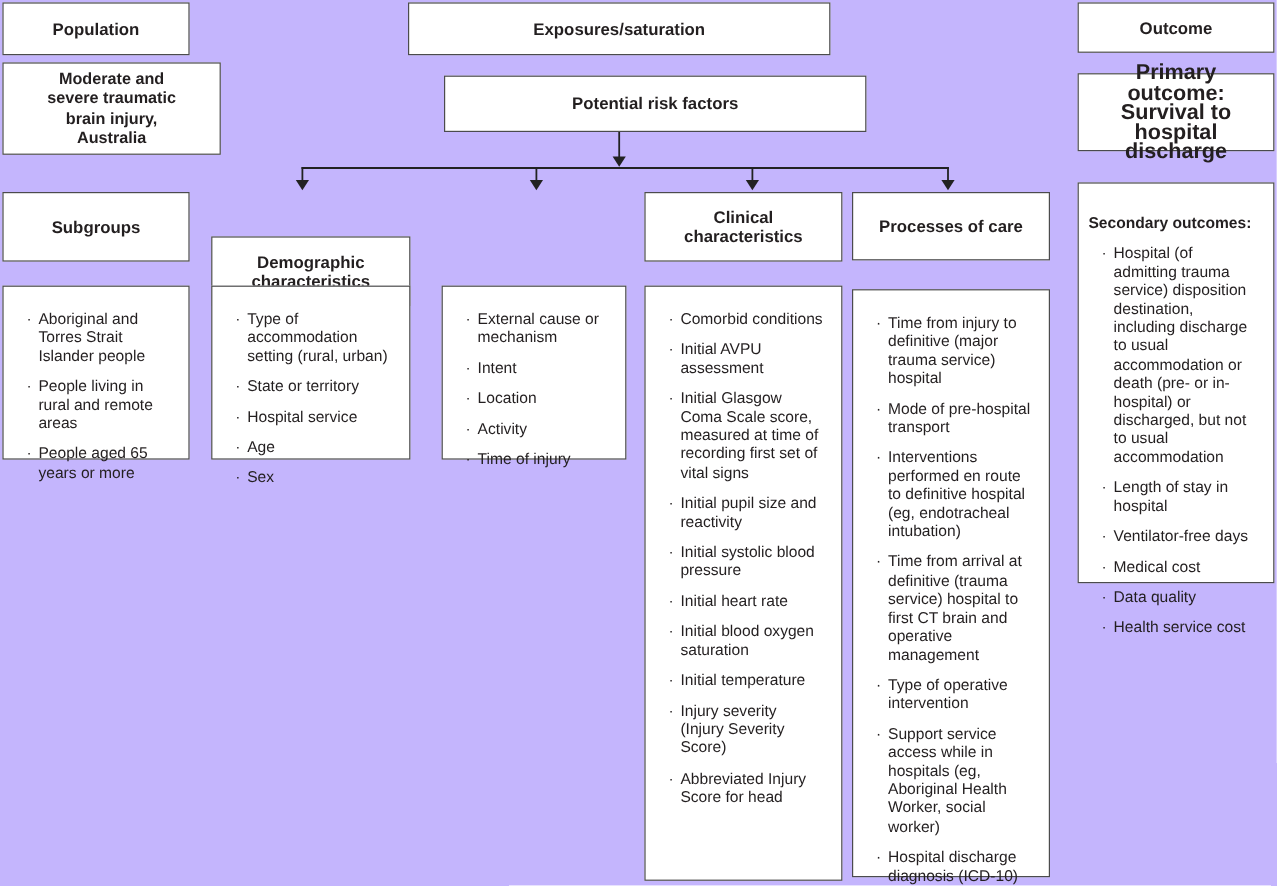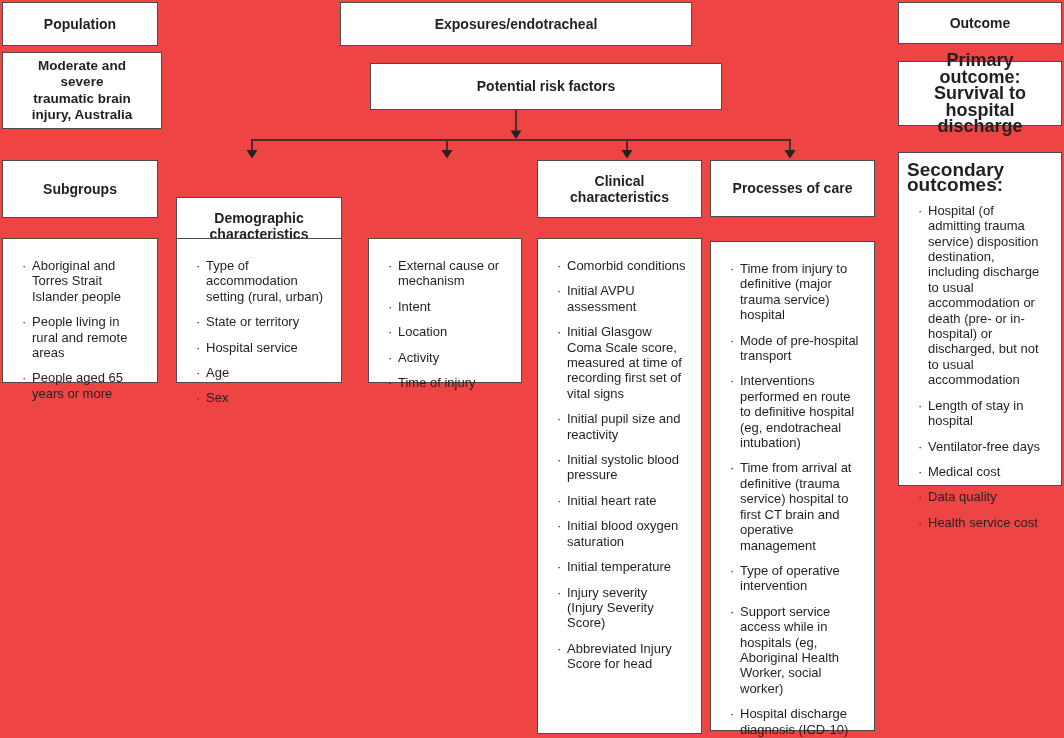--- a/index.html
+++ b/index.html
@@ -1,20 +1,20 @@
 <!DOCTYPE html>
 <html><head>
 <meta charset="utf-8">
 <style>
   html, body { margin: 0; padding: 0; background: #ffffff; }
   .canvas {
     position: relative;
     width: 1064px;
     height: 738px;
-    background: #ef4444;
+    background: #c4b5fd;
     font-family: "Liberation Sans", "DejaVu Sans", sans-serif;
     color: #231f20;
     overflow: hidden;
   }
   .connectors { position: absolute; left: 0; top: 0; }
   .box {
     position: absolute;
     box-sizing: border-box;
     background: #ffffff;
     border: 1.5px solid #4b4b4d;
@@ -29,21 +29,21 @@
     line-height: 16.5px;
     padding: 3px 10px;
   }
   .listbox {
     font-size: 13px;
     line-height: 15.4px;
     padding: 9px 5px 8px 8px;
   }
   .li { position: relative; padding-left: 11px; margin: 10px; }
   .li::before { content: "\00B7"; position: absolute; left: 1px; top: 0; }
-  .sec-title { font-weight: bold; font-size: 19px; margin: 0 0 2px 0; }
+  .sec-title { font-weight: bold; font-size: 13px; margin: 16px 0 2px 0; }
 </style>
 </head>
 <body>
 
 <div class="canvas">
 
   <svg class="connectors" width="1064" height="738" viewBox="0 0 1064 738">
     <g stroke="#222222" stroke-width="1.5" fill="none">
       <line x1="516" y1="110" x2="516" y2="131"></line>
       <line x1="251.25" y1="140" x2="790.75" y2="140"></line>
@@ -57,36 +57,36 @@
       <polygon points="246.5,150 257.5,150 252,158.5"></polygon>
       <polygon points="441.5,150 452.5,150 447,158.5"></polygon>
       <polygon points="621.5,150 632.5,150 627,158.5"></polygon>
       <polygon points="784.5,150 795.5,150 790,158.5"></polygon>
     </g>
   </svg>
 
   <div class="box head" style="left:2px; top:2px; width:156px; height:44px;">
     <span>Population</span>
   </div>
-  <div class="box head" style="left:2px; top:52px; width:160px; height:77px; font-size:13.5px; padding:3px 28px;">
+  <div class="box head" style="left:2px; top:52px; width:182px; height:77px; font-size:13.5px; padding:3px 28px;">
     <span>Moderate and severe traumatic brain injury, Australia</span>
   </div>
   <div class="box head" style="left:2px; top:160px; width:156px; height:58px;">
     <span>Subgroups</span>
   </div>
   <div class="box listbox" style="left:2px; top:238px; width:156px; height:145px;">
     <div>
         <div class="li">Aboriginal and Torres Strait Islander people</div>
         <div class="li">People living in rural and remote areas</div>
         <div class="li">People aged 65 years or more</div>
       </div>
   </div>
 
   <div class="box head" style="left:340px; top:2px; width:352px; height:44px;">
-    <span>Exposures/endotracheal</span>
+    <span>Exposures/saturation</span>
   </div>
   <div class="box head" style="left:338px; top:63px; width:352px; height:47px;margin-left:32px;">
     <span>Potential risk factors</span>
   </div>
 
   <div class="box head" style="left:176px; top:160px; width:166px; height:58px;margin-top:37px;">
     <span>Demographic characteristics</span>
   </div>
   <div class="box head" style="left:537px; top:160px; width:165px; height:58px;">
     <span>Clinical characteristics</span>

